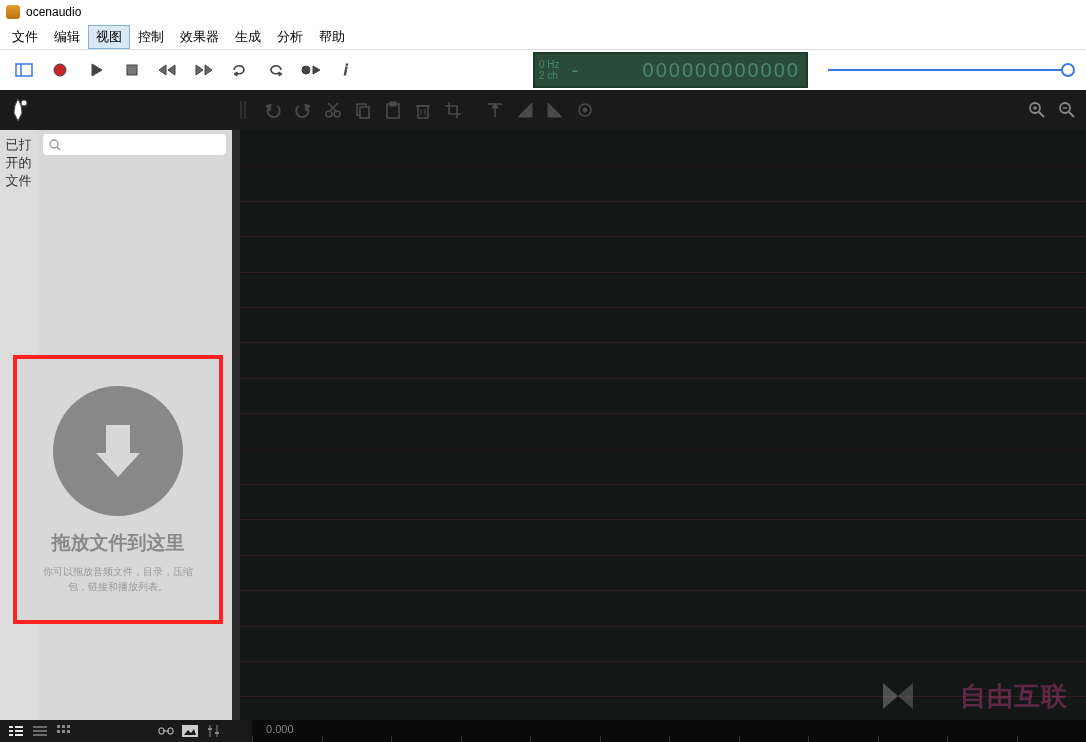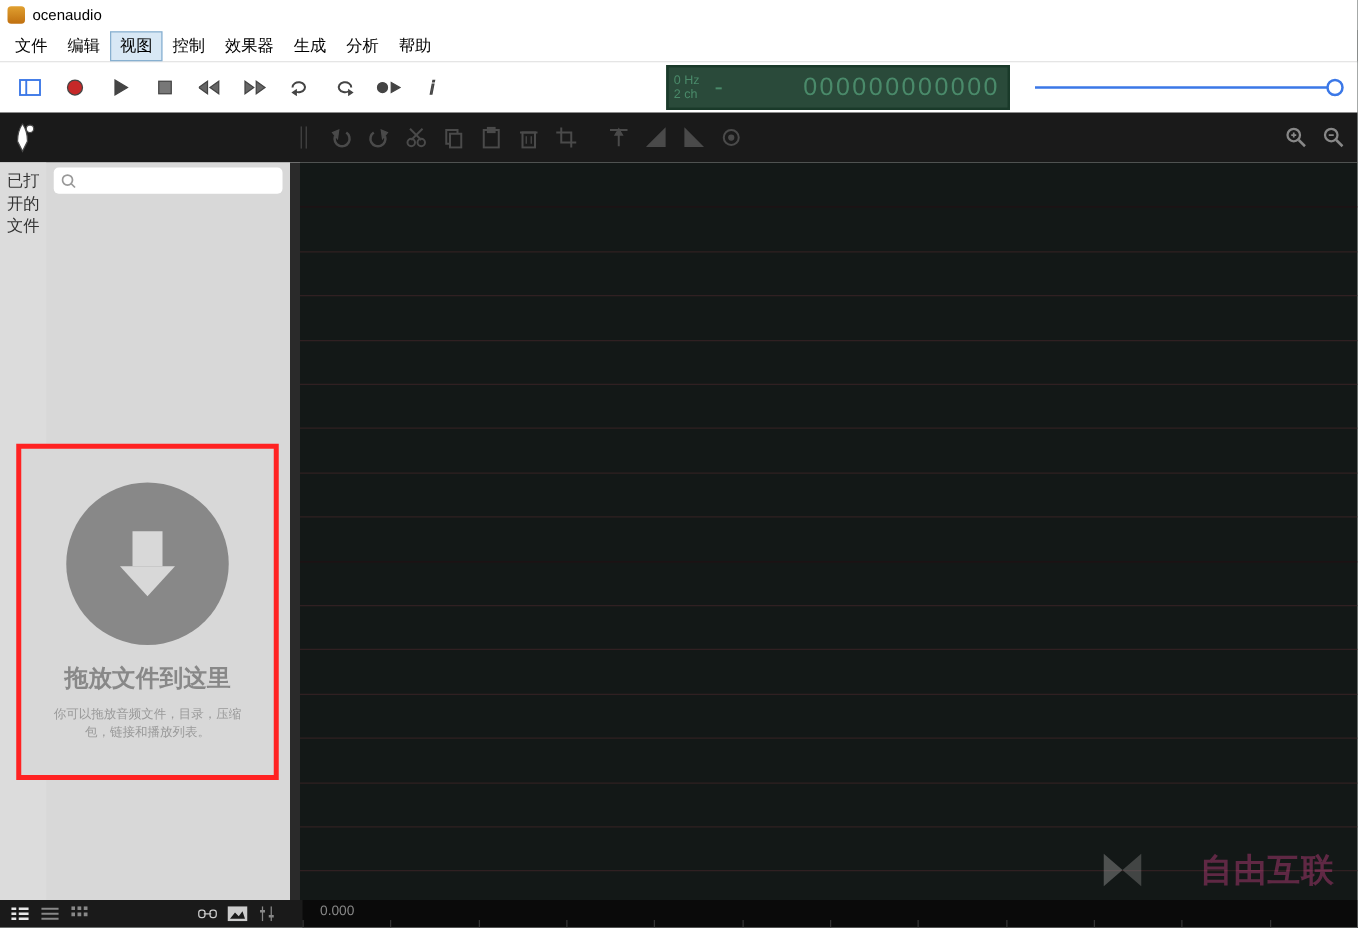--- a/index.html
+++ b/index.html
@@ -46,21 +46,21 @@
 .waveform .grid { position:absolute; inset:0; }
 .waveform .gridline { position:absolute; left:0; right:0; height:1px; }
 .gridline.dark { background:#302022; }
 .gridline.darker { background:#201014; }
 
 .statusbar { position: absolute; bottom: 0; left:0; right:0; height: 22px; background: #1a1a1a; display:flex; align-items:center; }
 .statusbar .left-icons { display:flex; padding:0 4px; }
 .statusbar .icon-btn { width:24px; height:20px; display:flex; align-items:center; justify-content:center; }
 .statusbar .right-icons { display:flex; padding:0 4px; margin-left:70px; }
 .statusbar .time { color:#888; font-size:11px; padding:0 10px; }
-.statusbar .scroll-area { flex: 1; background:#0a0a0a; height:100%; margin-left:12px; position:relative; }
+.statusbar .scroll-area { flex: 1; background:#0a0a0a; height:100%; margin-left:22px; position:relative; }
 .statusbar .scroll-ticks { position:absolute; bottom:0; left:0; right:0; height:6px; display:flex; }
 .statusbar .scroll-ticks span { flex:1; border-left:1px solid #333; }
 
 .watermark { position:absolute; right:18px; bottom:28px; opacity:0.35; pointer-events:none; display:flex; align-items:center; }
 .watermark svg { margin-right:6px; }
 .watermark-text { color:#ec4899; font-size:26px; font-weight:700; letter-spacing:1px;margin-left:36px; }
 </style>
 </head>
 <body>
 

